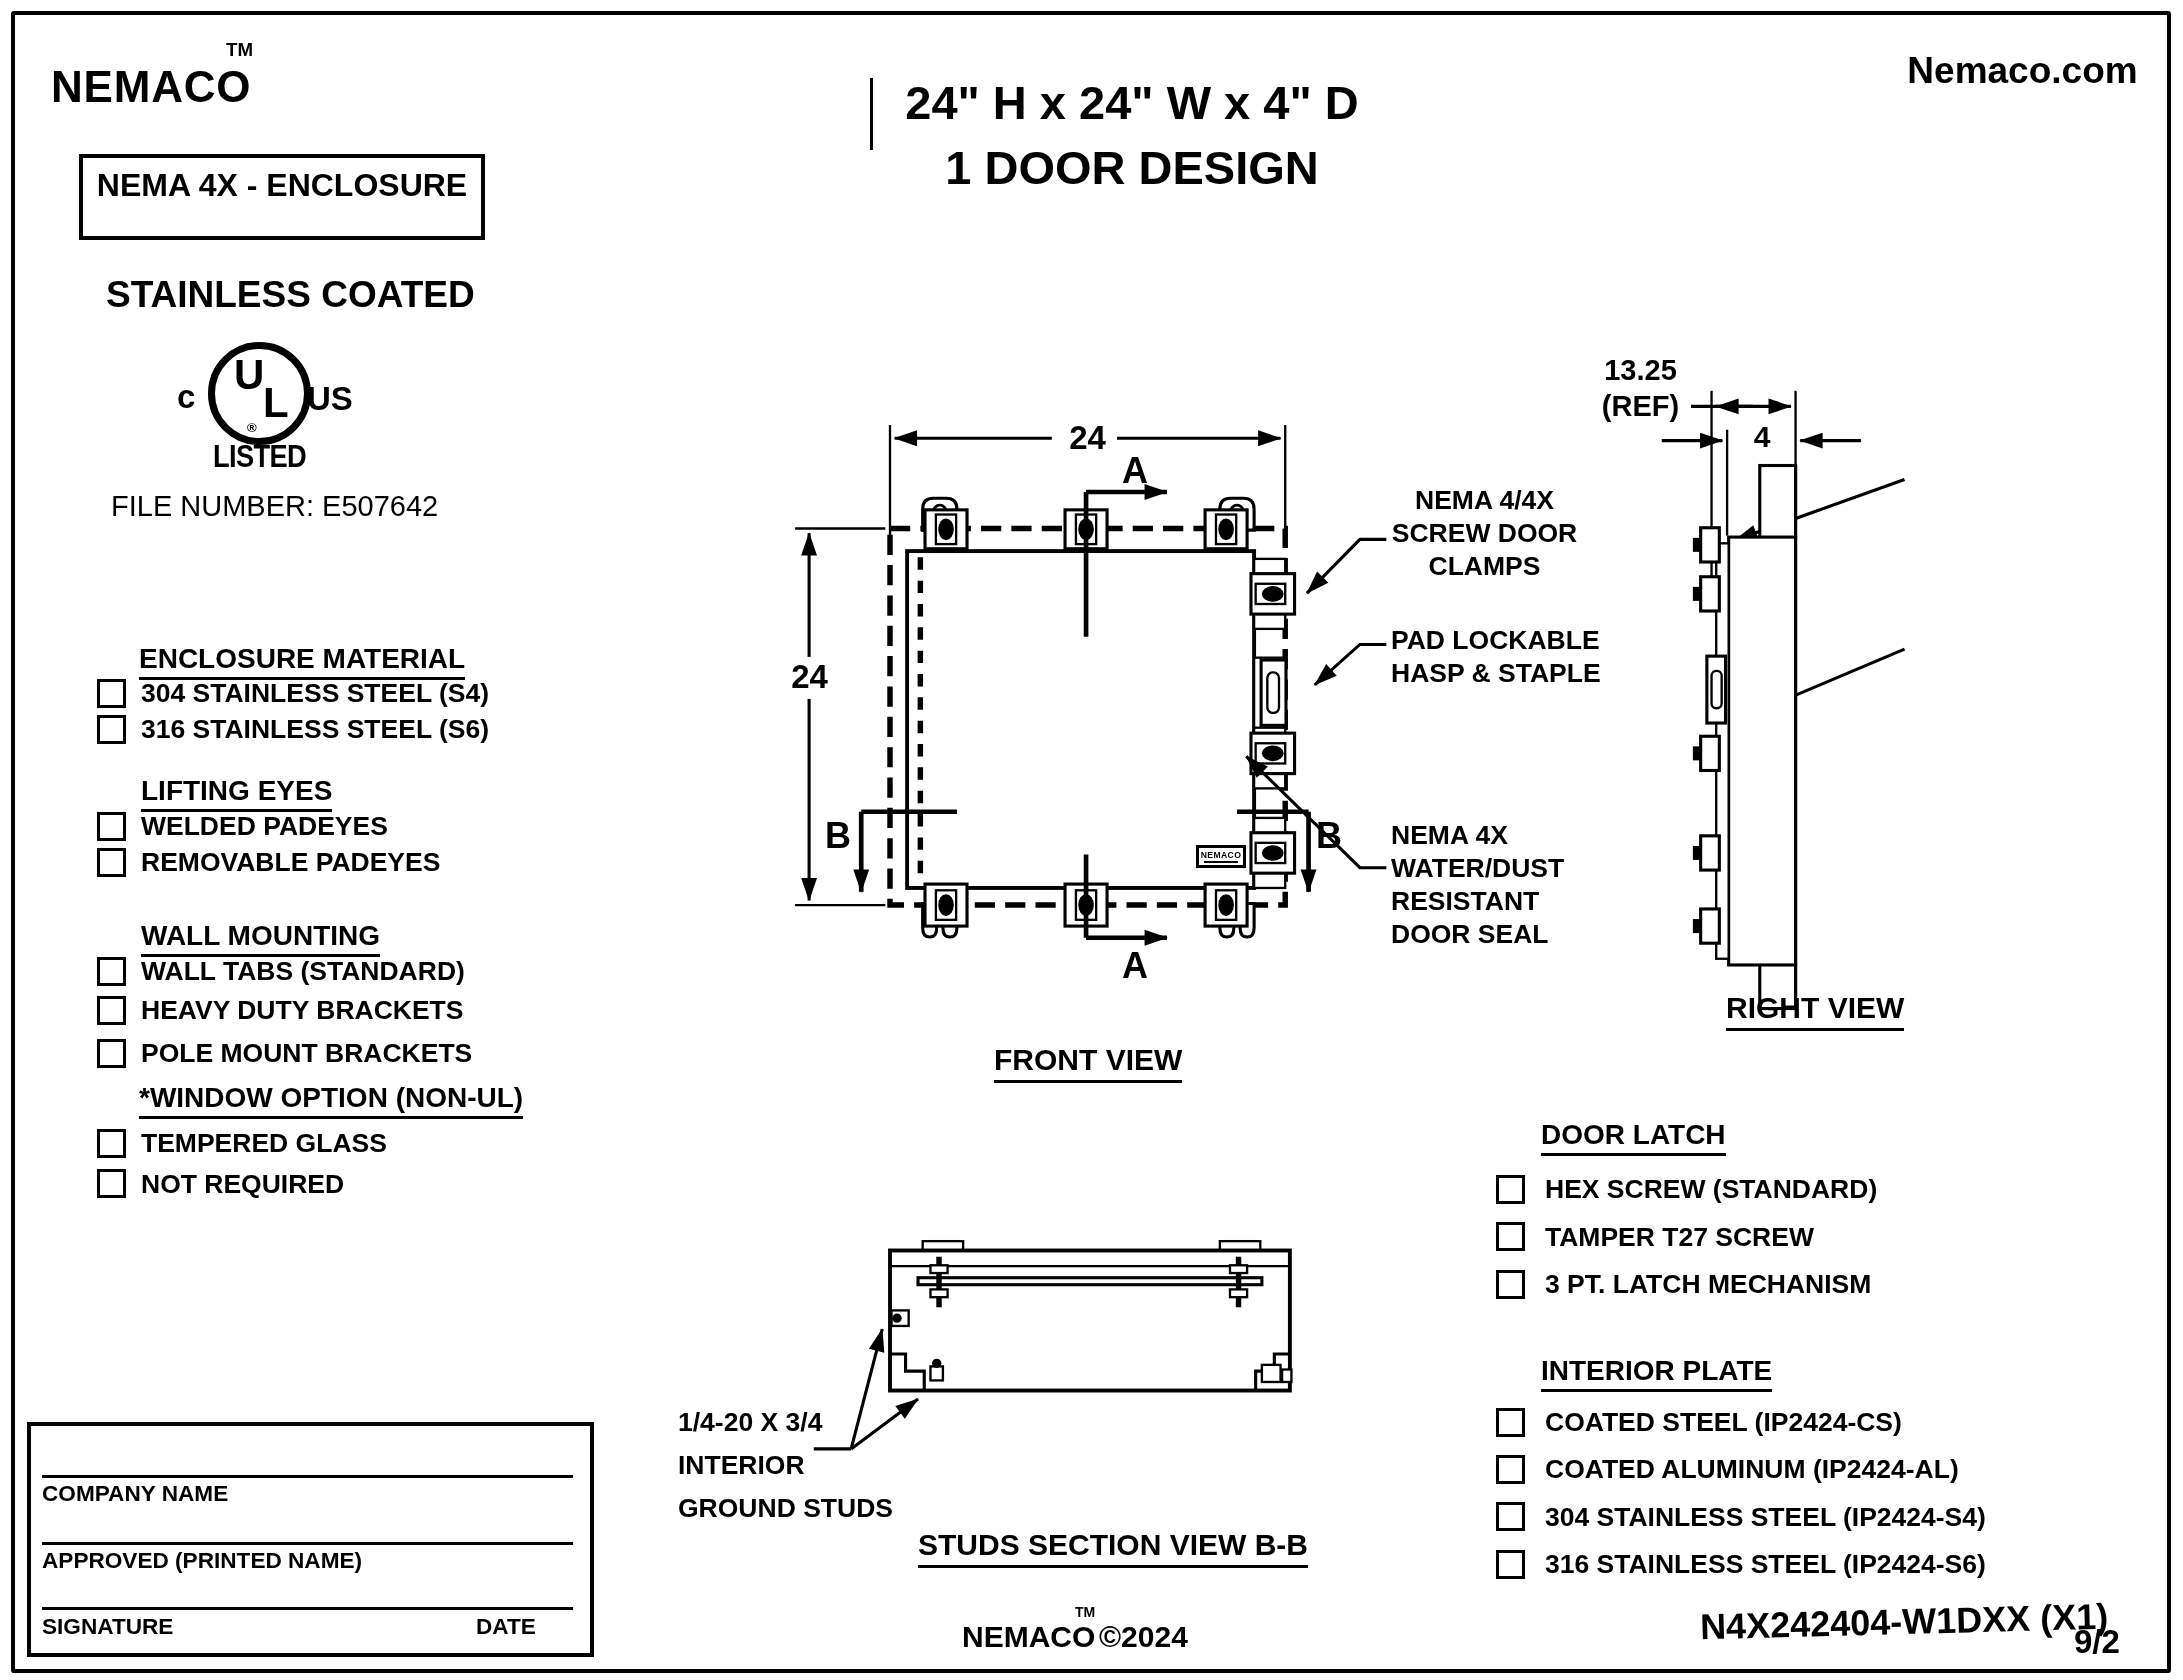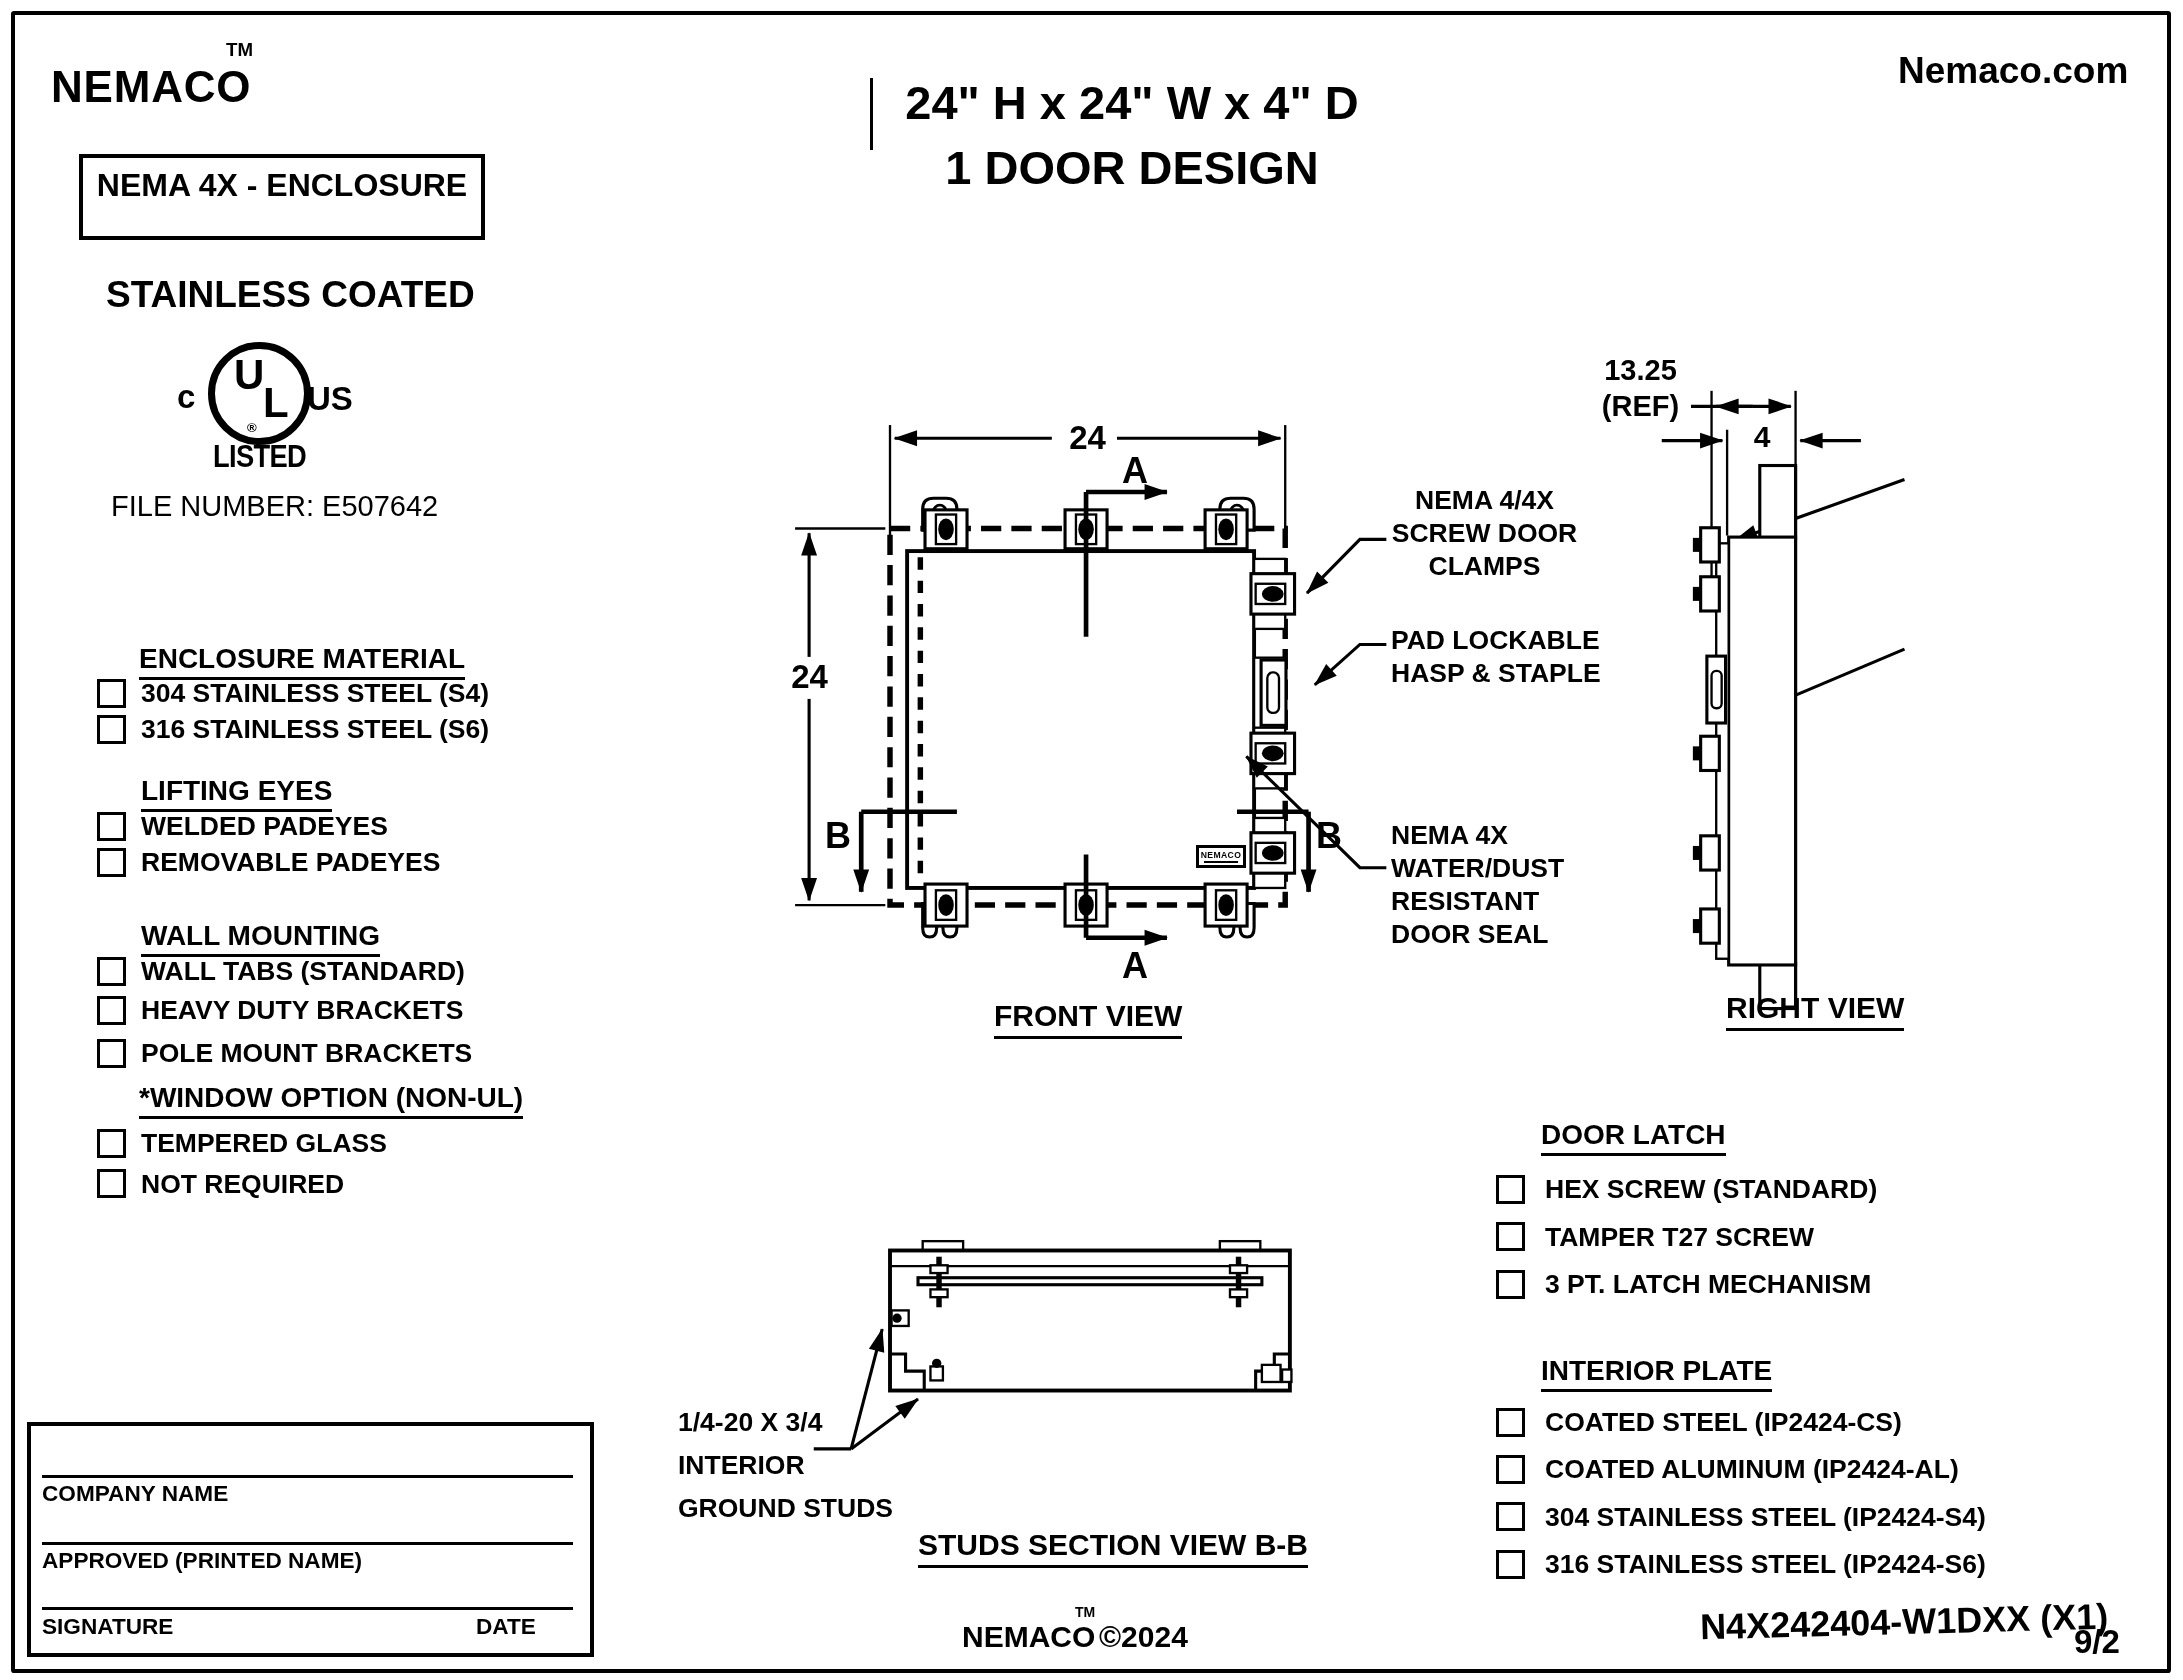--- a/index.html
+++ b/index.html
@@ -1,21 +1,21 @@
 <!DOCTYPE html>
 <html style="font-size:12.4px"><head>
 <meta charset="utf-8">
 <style>
   html,body{margin:0;padding:0;background:#ffffff;}
   body{width:2183px;height:1681px;position:relative;font-family:"Liberation Sans",sans-serif;color:#000;overflow:hidden;}
   .abs{position:absolute;}
   .nowrap{white-space:nowrap;}
   .pre{white-space:pre-line;}
   .center{text-align:center;}
-  .right{text-align:left;}
+  .right{text-align:center;}
   .page-border{position:absolute;left:11px;top:11px;right:12.4px;bottom:7.8px;border:4.7px solid #000;border-radius:3.1px;}
   .brand{font-size:44px;font-weight:bold;letter-spacing:0.8px;}
   .tm{font-size:18.7px;font-weight:bold;}
   .website{font-size:37px;font-weight:bold;}
   .title{font-size:47px;font-weight:bold;}
   .cursor{width:3.1px;background:#000;}
   .type-box{border:4.7px solid #000;}
   .type-box-text{font-size:32px;font-weight:bold;line-height:1.32;text-align:center;}
   .material{font-size:37px;font-weight:bold;}
   .file-number{font-size:29px;font-weight:normal;}
@@ -269,21 +269,21 @@
 RESISTANT
 DOOR SEAL</div>
 <div class="abs callout pre" style="left:678px;top:1401px;line-height:43px">1/4-20 X 3/4
 INTERIOR
 GROUND STUDS</div>
 
 <div class="abs dim-sm pre center" style="left:1590px;top:352px;width:101px">13.25
 (REF)</div>
 <div class="abs dim center" style="left:1745px;top:420px;width:34px;font-size:30px">4</div>
 
-<div class="abs view-label" style="left:994px;top:999px">FRONT VIEW</div>
+<div class="abs view-label" style="left:994px;top:1043px">FRONT VIEW</div>
 <div class="abs view-label" style="left:1726px;top:991px">RIGHT VIEW</div>
 <div class="abs view-label" style="left:918px;top:1528px">STUDS SECTION VIEW B-B</div>
 
 <div class="abs opt-heading" style="left:1541px;top:1119px">DOOR LATCH</div>
 <div class="abs chk" style="left:1496px;top:1175px"></div>
 <div class="abs opt-item" style="left:1545px;top:1174px">HEX SCREW (STANDARD)</div>
 <div class="abs chk" style="left:1496px;top:1222px"></div>
 <div class="abs opt-item" style="left:1545px;top:1222px">TAMPER T27 SCREW</div>
 <div class="abs chk" style="left:1496px;top:1270px"></div>
 <div class="abs opt-item" style="left:1545px;top:1269px">3 PT. LATCH MECHANISM</div>

